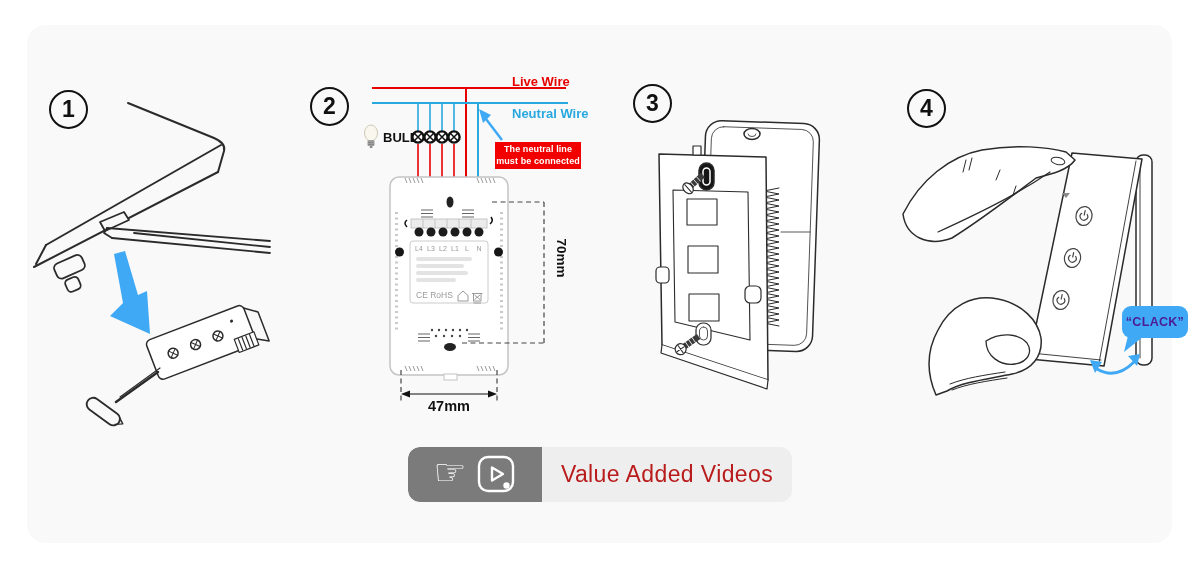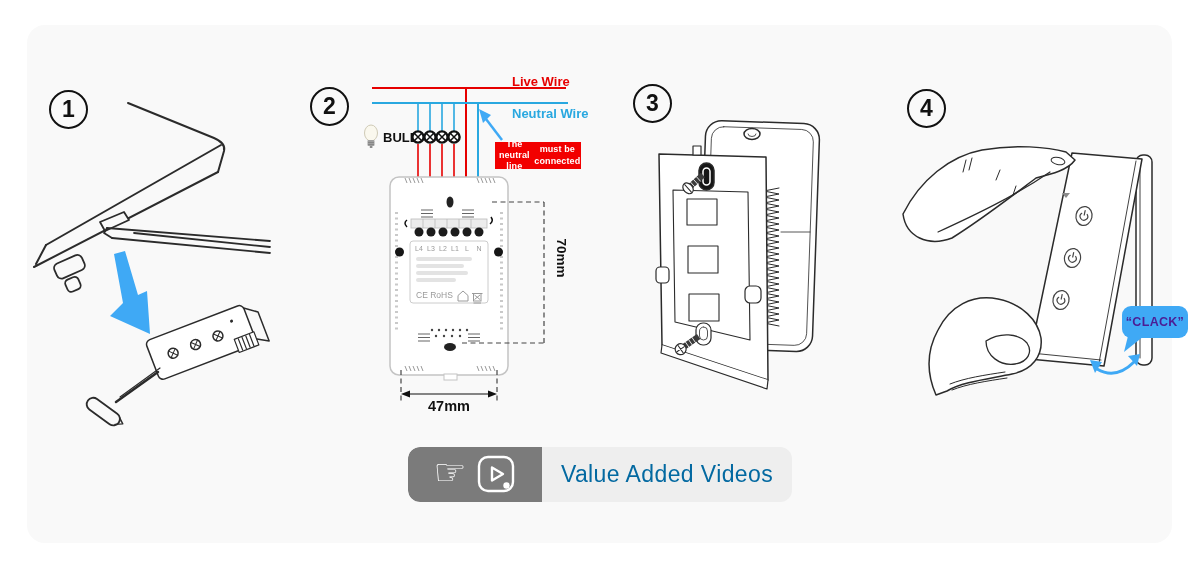--- a/index.html
+++ b/index.html
@@ -17,21 +17,21 @@
     border-radius:50%;background:#f9f9f9;display:flex;align-items:center;
     justify-content:center;font-size:23px;font-weight:bold;color:#111;
   }
   .badge-1{left:49px;top:90px;}
   .badge-2{left:310px;top:87px;}
   .badge-3{left:633px;top:84px;}
   .badge-4{left:907px;top:89px;}
   .warning-badge{
     position:absolute;left:495px;top:142px;width:86px;height:27px;
     background:#f20000;color:#fff;font-size:9px;font-weight:bold;
-    display:flex;flex-direction:row;align-items:center;justify-content:center;
+    display:flex;flex-direction:column;align-items:center;justify-content:center;
     line-height:1.25;text-align:center;letter-spacing:0.1px;
   }
   .clack-bubble{
     position:absolute;left:1122px;top:306px;width:66px;height:32px;
     background:#3fa9f5;border-radius:9px;color:#4c1d95;font-weight:bold;
     font-size:12.5px;display:flex;align-items:center;justify-content:center;
     letter-spacing:0.3px;
   }
   .banner{
     position:absolute;left:408px;top:447px;width:384px;height:55px;
@@ -40,21 +40,21 @@
   .banner-left{
     width:134px;background:#7b7b7b;border-radius:12px 0 0 12px;
     display:flex;align-items:center;justify-content:center;gap:9px;
   }
   .hand-glyph{
     color:#ffffff;font-size:37px;line-height:1;
     font-family:"DejaVu Sans",sans-serif;margin-top:-4px;
   }
   .banner-label{
     flex:1;display:flex;align-items:center;justify-content:center;
-    font-size:23px;color:#0369a1;letter-spacing:0.4px;
+    font-size:23px;color:#b91c1c;letter-spacing:0.4px;
   }
 </style>
 </head>
 <body>
 
 <div class="card"></div>
 
 <svg class="art" viewBox="0 0 1200 577">
 
   <g stroke="#2b2b2b" fill="none" stroke-width="2" stroke-linecap="round" stroke-linejoin="round">

